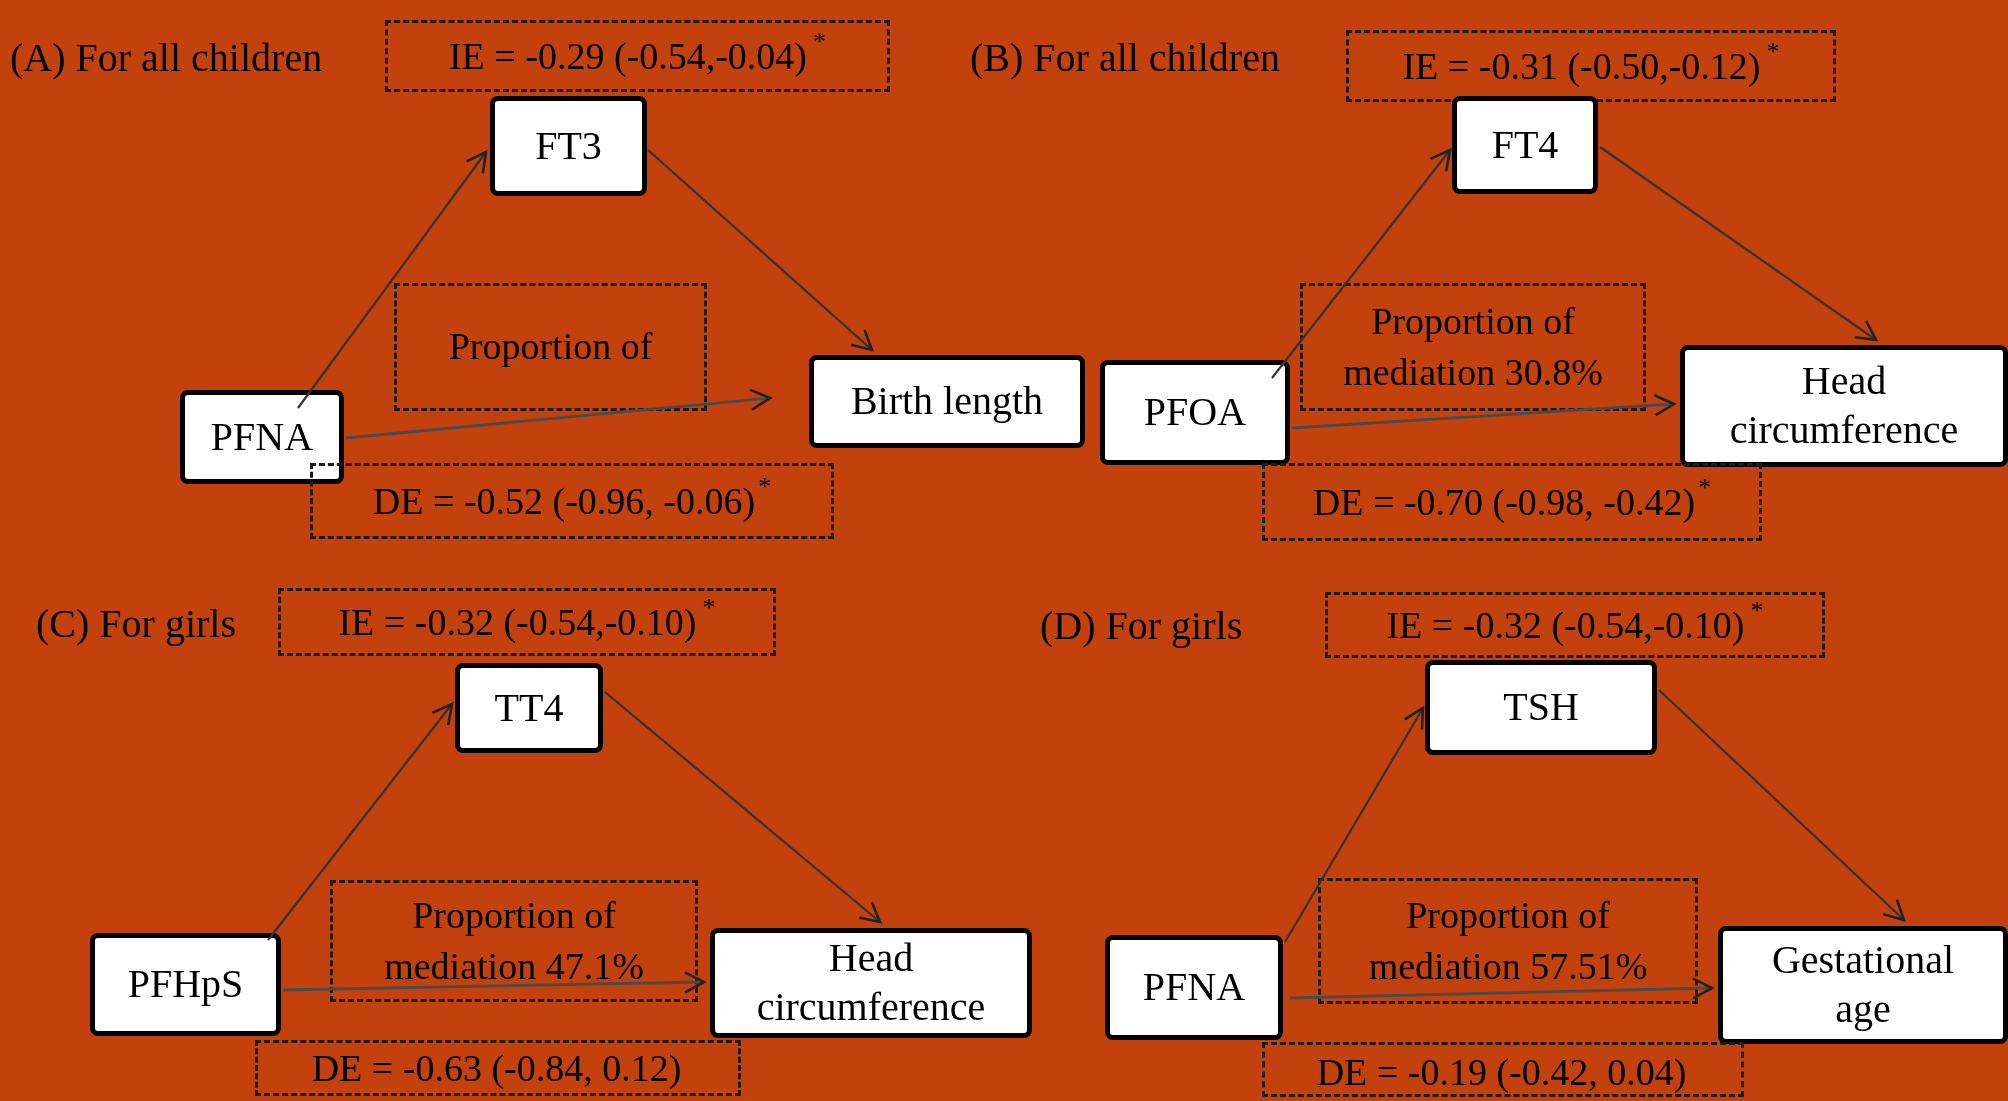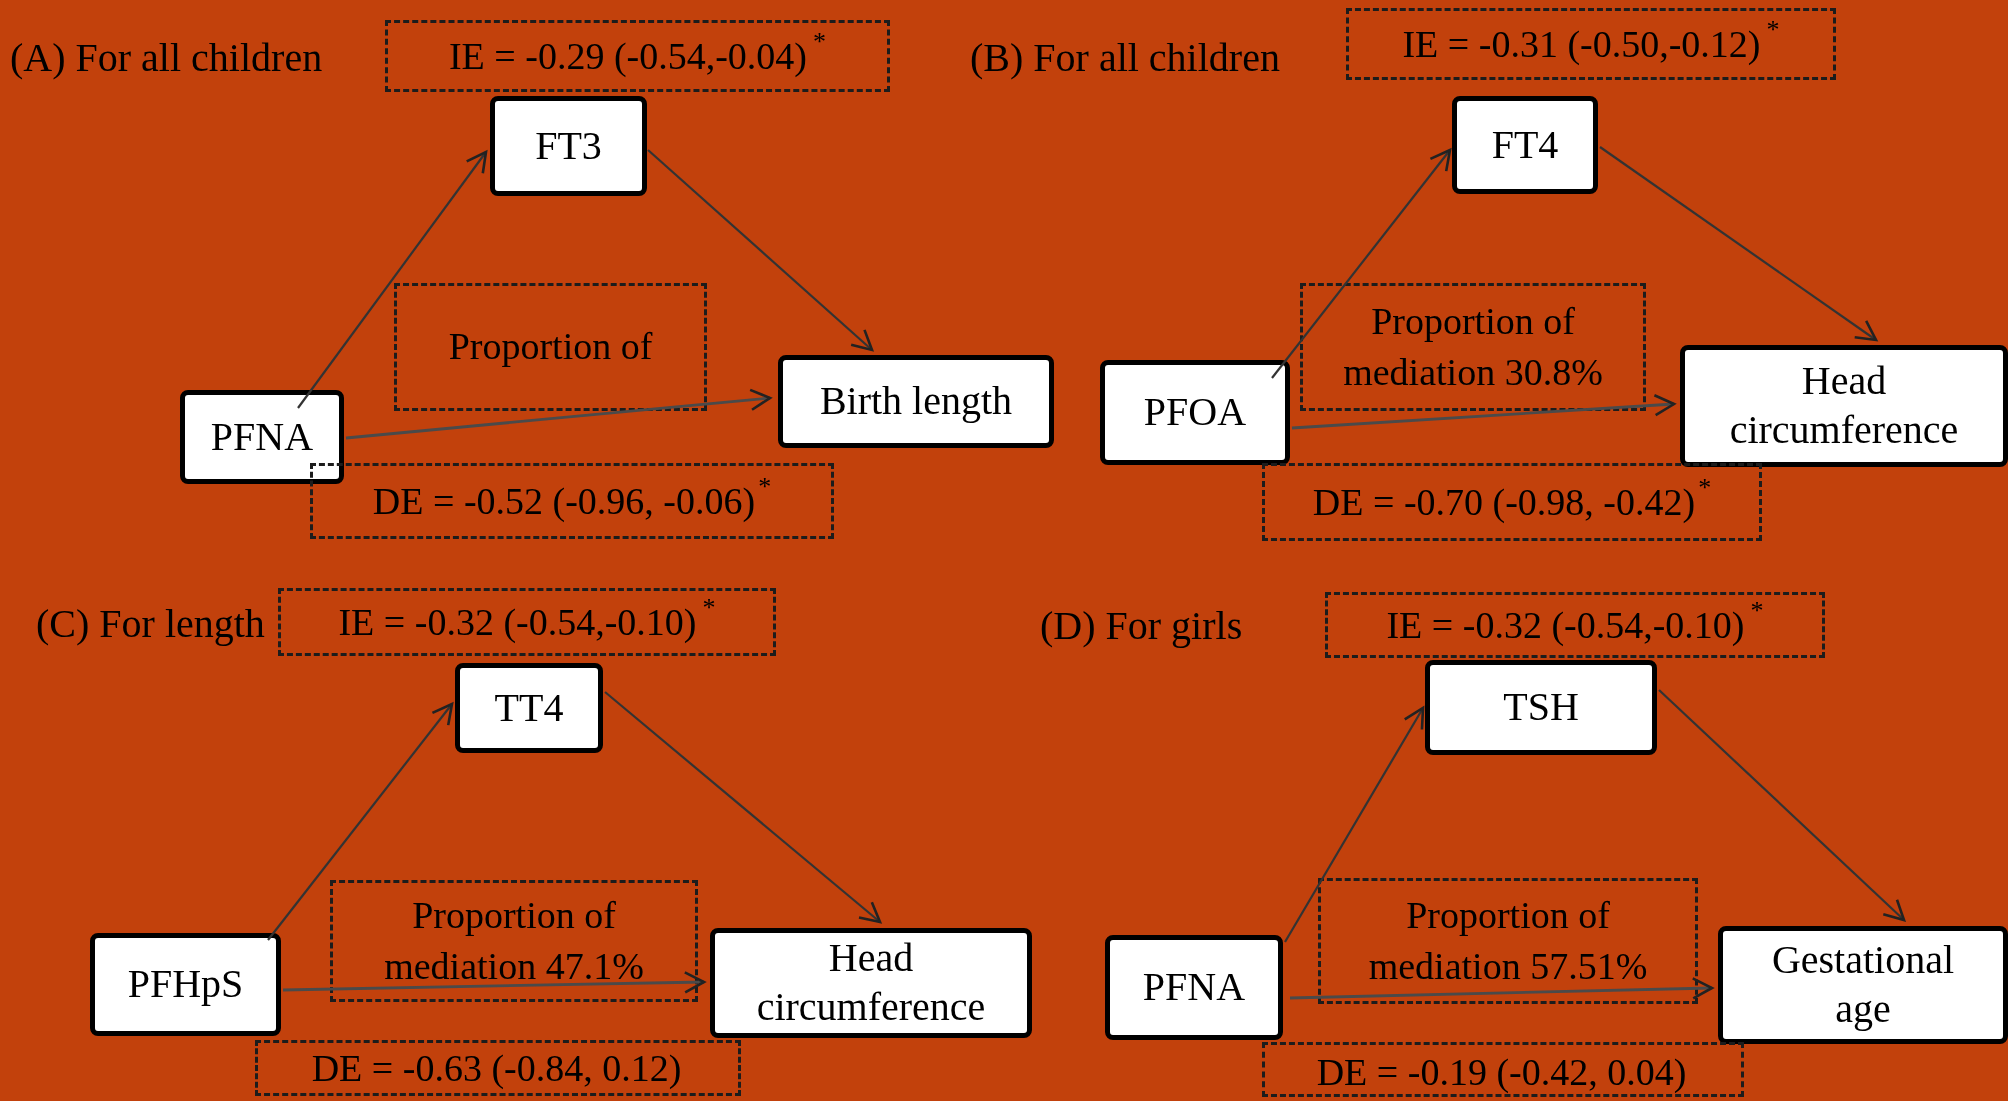--- a/index.html
+++ b/index.html
@@ -30,25 +30,25 @@
   }
   .de .star{margin-left:3px;}
   svg.arrows{position:absolute;left:0;top:0;pointer-events:none;}
 
   
   .tA{left:10px;top:34px;}
   .iA{left:385px;top:20px;width:505px;height:72px;}
   .mA{left:490px;top:96px;width:157px;height:100px;}
   .pA{left:394px;top:283px;width:313px;height:128px;}
   .xA{left:180px;top:390px;width:164px;height:94px;}
-  .oA{left:778px;top:355px;width:276px;height:93px;}
+  .oA{left:809px;top:355px;width:276px;height:93px;}
   .dA{left:310px;top:463px;width:524px;height:76px;}
   
   .tB{left:970px;top:34px;}
-  .iB{left:1346px;top:8px;width:490px;height:72px;}
+  .iB{left:1346px;top:30px;width:490px;height:72px;}
   .mB{left:1452px;top:96px;width:146px;height:98px;}
   .pB{left:1300px;top:283px;width:346px;height:128px;}
   .xB{left:1100px;top:360px;width:190px;height:105px;}
   .oB{left:1680px;top:345px;width:328px;height:122px;}
   .dB{left:1262px;top:463px;width:500px;height:78px;}
   
   .tC{left:36px;top:600px;}
   .iC{left:278px;top:588px;width:498px;height:68px;}
   .mC{left:455px;top:663px;width:148px;height:90px;}
   .pC{left:330px;top:880px;width:368px;height:122px;}
@@ -106,21 +106,21 @@
       <span>Head</span>
       <span>circumference</span>
     </div>
     <div class="dashbox de dB">
       <span>DE = -0.70 (-0.98, -0.42)</span>
         <sup class="star">*</sup>
     </div>
   </div>
 
   <div class="panel">
-    <div class="ptitle tC">(C) For length</div>
+    <div class="ptitle tC">(C) For girls</div>
     <div class="dashbox ie iC">
       <span>IE = -0.32 (-0.54,-0.10)</span>
         <sup class="star">*</sup>
     </div>
     <div class="node mC">TT4</div>
     <div class="dashbox prop pC">
       <span>Proportion of</span>
       <span>mediation 47.1%</span>
     </div>
     <div class="node xC">PFHpS</div>

